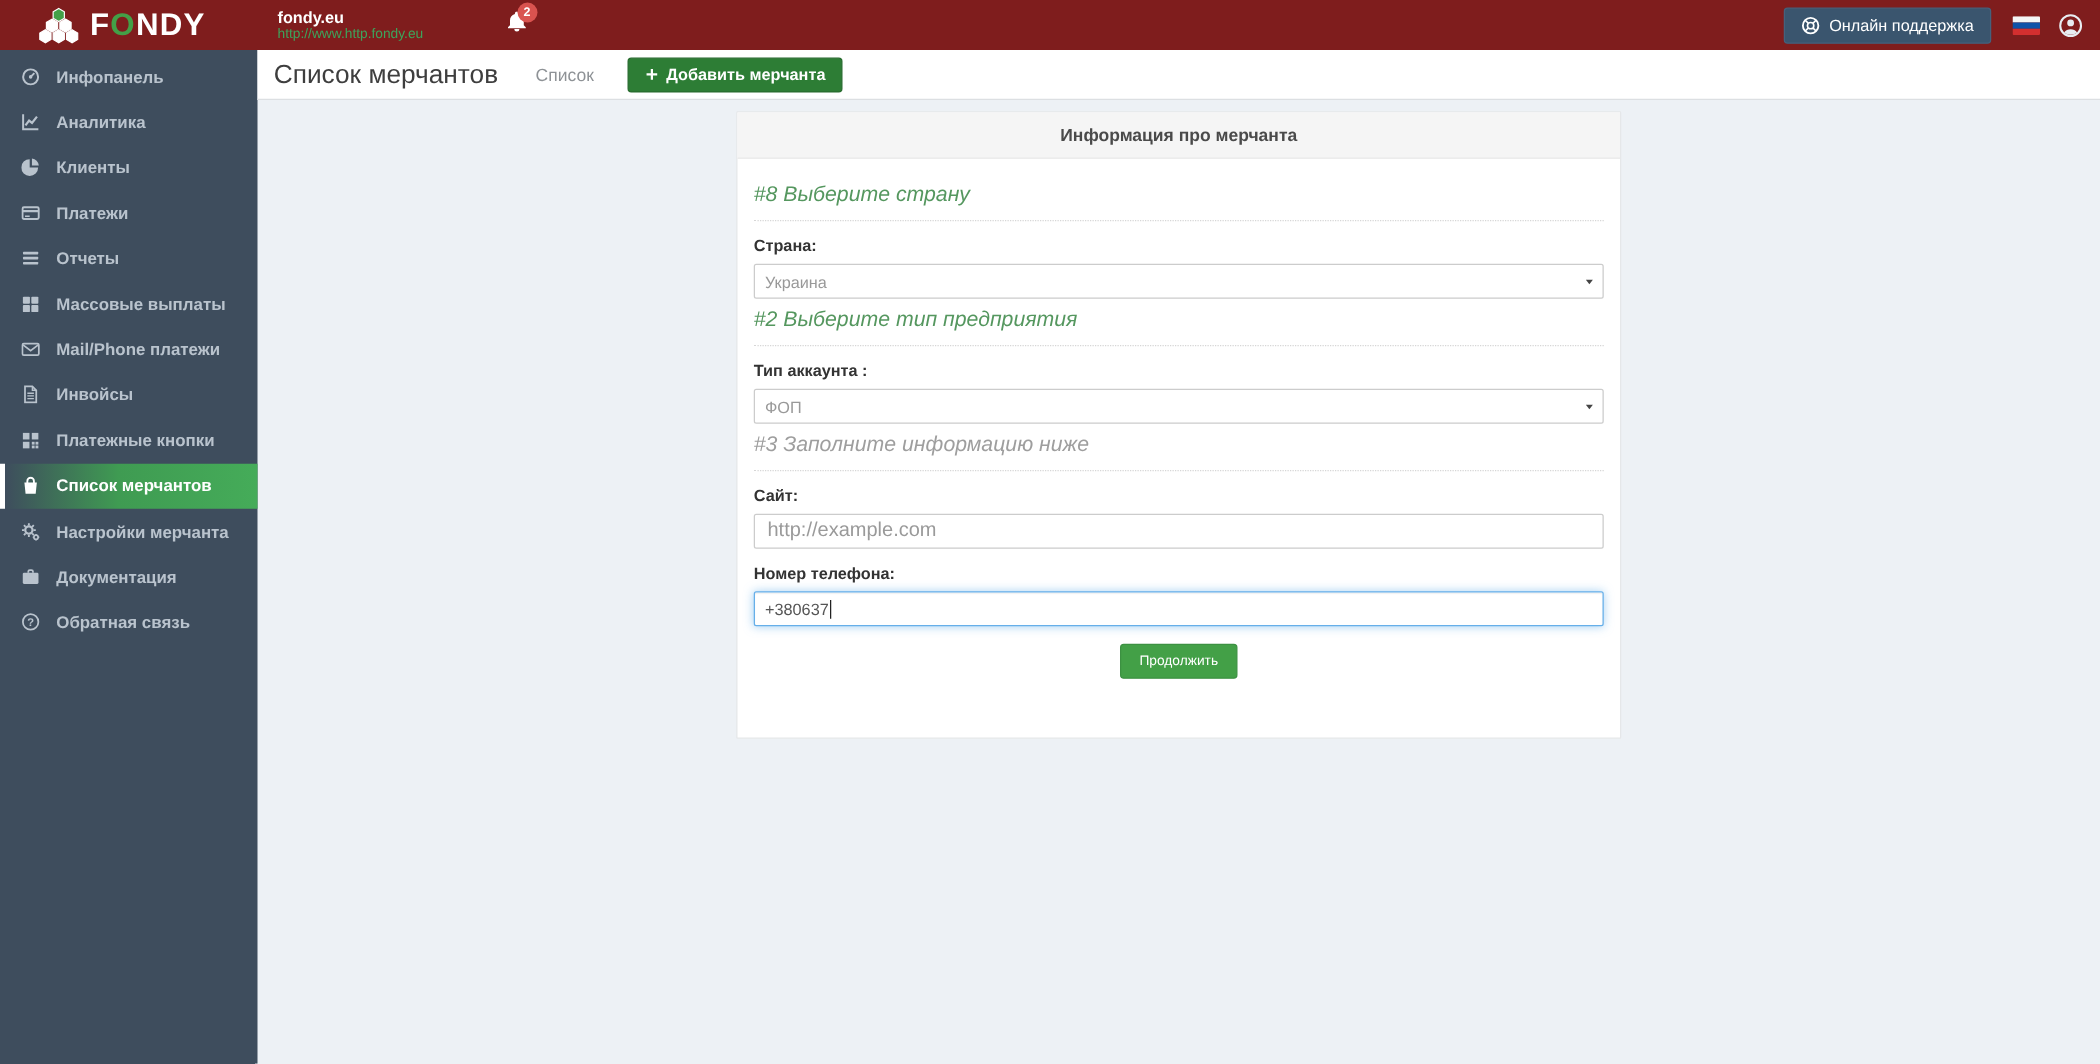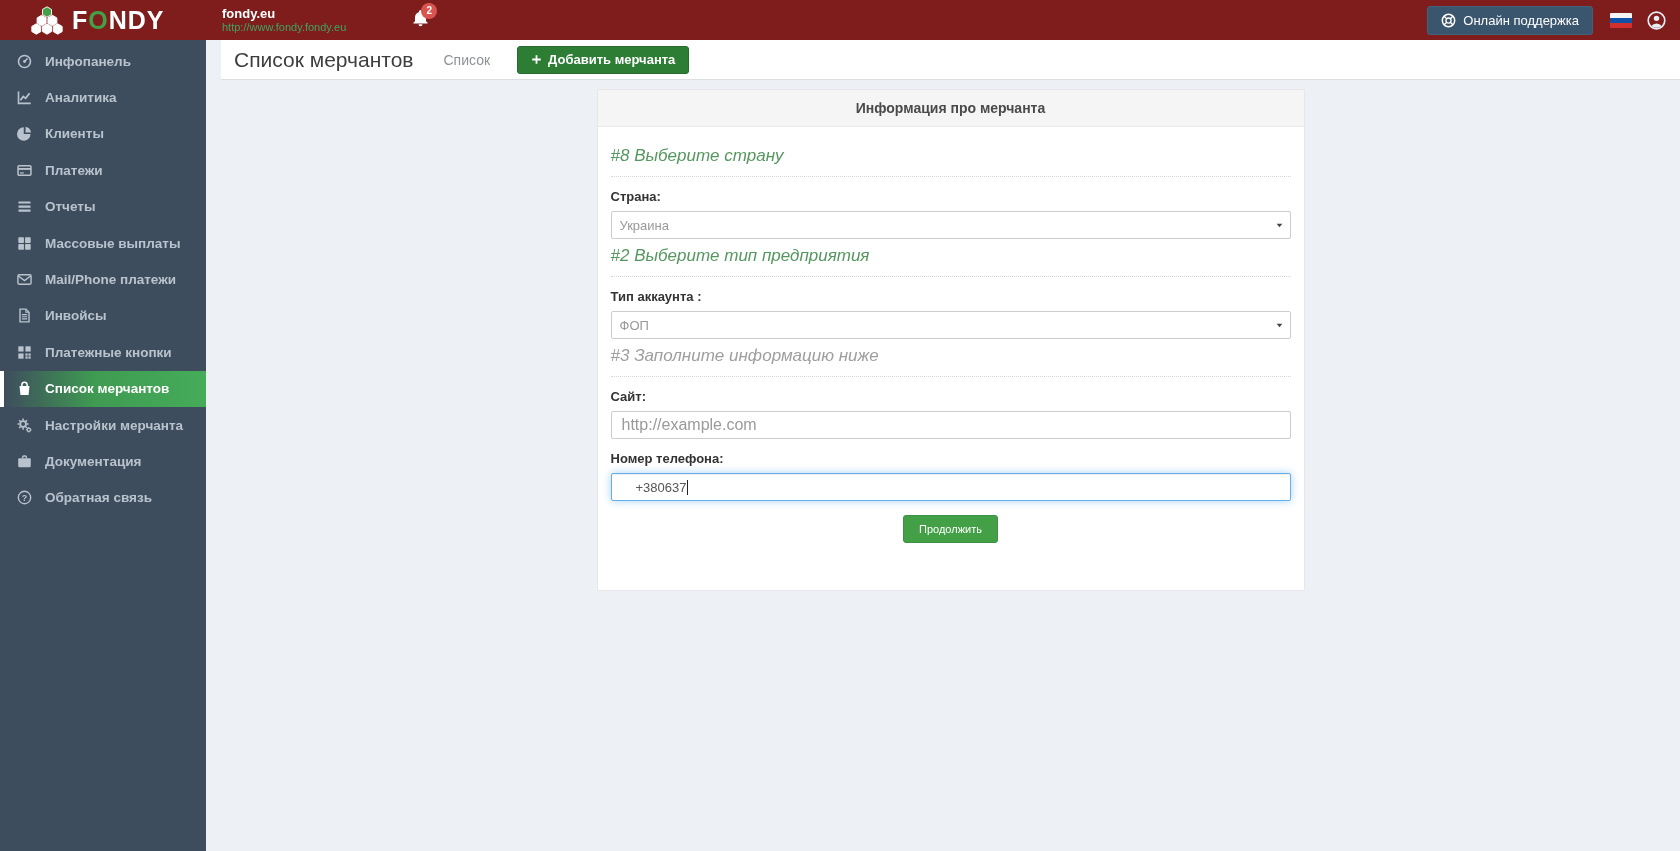--- a/index.html
+++ b/index.html
@@ -25,21 +25,21 @@
     font-size:13px; font-family:inherit; padding:6px 13px; display:flex; align-items:center; gap:7px; cursor:pointer; }
   .support-btn .icon { width:15px; height:15px; }
   .flag { width:22px; height:15px; margin:0 15px 0 17px; cursor:pointer; display:flex; flex-direction:column;
     border-radius:1px; overflow:hidden; }
   .flag i { flex:1; display:block; }
   .flag .w { background:#f5f5f5; } .flag .b { background:#0f52a8; } .flag .r { background:#d32f2f; }
   .avatar-btn { width:19px; height:19px; color:#e8edf2; margin-right:14px; cursor:pointer; }
   .avatar-btn .icon { width:19px; height:19px; }
 
   
-  .layout { display:flex; height:811px;gap:15px; }
+  .layout { display:flex; height:811px; }
   .sidebar { width:206px; flex:none; background:#3e4d5d; padding-top:3px; }
   .side-item { height:36.4px; display:flex; align-items:center; gap:13px; padding-left:17px;
     color:#b9c3cd; font-size:13.5px; font-weight:600; cursor:pointer; white-space:nowrap; }
   .side-item .icon { width:15px; height:15px; flex:none; }
   .side-item.active { background:linear-gradient(90deg,#3e4d5d 0%,#3f9b52 45%,#45ac59 100%);
     color:#fff; border-left:4px solid #fff; padding-left:13px; }
 
   main { flex:1; display:flex; flex-direction:column; }
   .page-bar { height:40px; background:#fff; border-bottom:1px solid #dcdfe2; display:flex;
     align-items:center; padding-left:13px; flex:none; }
@@ -67,21 +67,21 @@
   .select-wrap select { width:100%; height:28px; border:1px solid #ccc; border-radius:2px;
     background:#fff; color:#999; font-size:13px; font-family:inherit; padding:0 8px;
     appearance:none; -webkit-appearance:none; cursor:pointer; }
   .select-arrow { position:absolute; right:7px; top:10px; width:9px; height:9px; color:#444; pointer-events:none; }
 
   .text-input { width:100%; height:28px; border:1px solid #ccc; border-radius:2px; background:#fff;
     color:#555; font-size:16px; font-family:inherit; padding:0 10px; }
   .text-input::placeholder { color:#9a9a9a; opacity:1; }
 
   .fake-input { width:100%; height:28px; border:1px solid #ccc; border-radius:2px; background:#fff;
-    color:#555; font-size:13px; padding:0 24px; display:flex; align-items:center; cursor:text; }
+    color:#555; font-size:13px; padding:0 8px; display:flex; align-items:center; cursor:text; }
   .fake-input.focused { border-color:#66afe9;
     box-shadow:inset 0 1px 1px rgba(0,0,0,.075), 0 0 8px rgba(102,175,233,.55); }
   .caret { width:1px; height:15px; background:#222; margin-left:1px; animation:blink 1.1s steps(1) infinite; }
   @keyframes blink { 50% { opacity:0; } }
 
   .btn-row { text-align:center; margin-top:14px; }
   .continue-btn { background:#43a047; border:1px solid #3c9142; border-radius:3px; color:#fff;
     font-size:11px; font-family:Liberation Sans, sans-serif; padding:7px 15px; cursor:pointer; }
 
   .icon { display:inline-flex; }
@@ -101,21 +101,21 @@
           <path fill="#fff" d="M6.7 19.5l4.76 2.75v5.5L6.7 30.5l-4.76-2.75v-5.5z"></path>
           <path fill="#fff" d="M18 19.5l4.76 2.75v5.5L18 30.5l-4.76-2.75v-5.5z"></path>
           <path fill="#fff" d="M29.3 19.5l4.76 2.75v5.5l-4.76 2.75-4.76-2.75v-5.5z"></path>
         </g>
       </svg>
     </span>
     <span class="brand-text"><span>F</span><span class="o">O</span><span>NDY</span></span>
   </div>
   <div class="site-block">
     <div class="site-name">fondy.eu</div>
-    <div class="site-url">http://www.fondy.fondy.eu</div>
+    <div class="site-url">http://www.http.fondy.eu</div>
   </div>
   <div class="bell-wrap">
     <span class="icon">
         <svg viewBox="0 0 16 16" fill="currentColor">
           <path d="M8 15.2a1.9 1.9 0 0 0 1.9-1.9H6.1A1.9 1.9 0 0 0 8 15.2zm5.2-4.6V7a5.2 5.2 0 0 0-3.7-5V1.6a1.5 1.5 0 1 0-3 0V2A5.2 5.2 0 0 0 2.8 7v3.6L1.3 12.1v.7h13.4v-.7z"></path>
         </svg>
       </span>
     <span class="badge">2</span>
   </div>
   <div class="hdr-spacer"></div>

